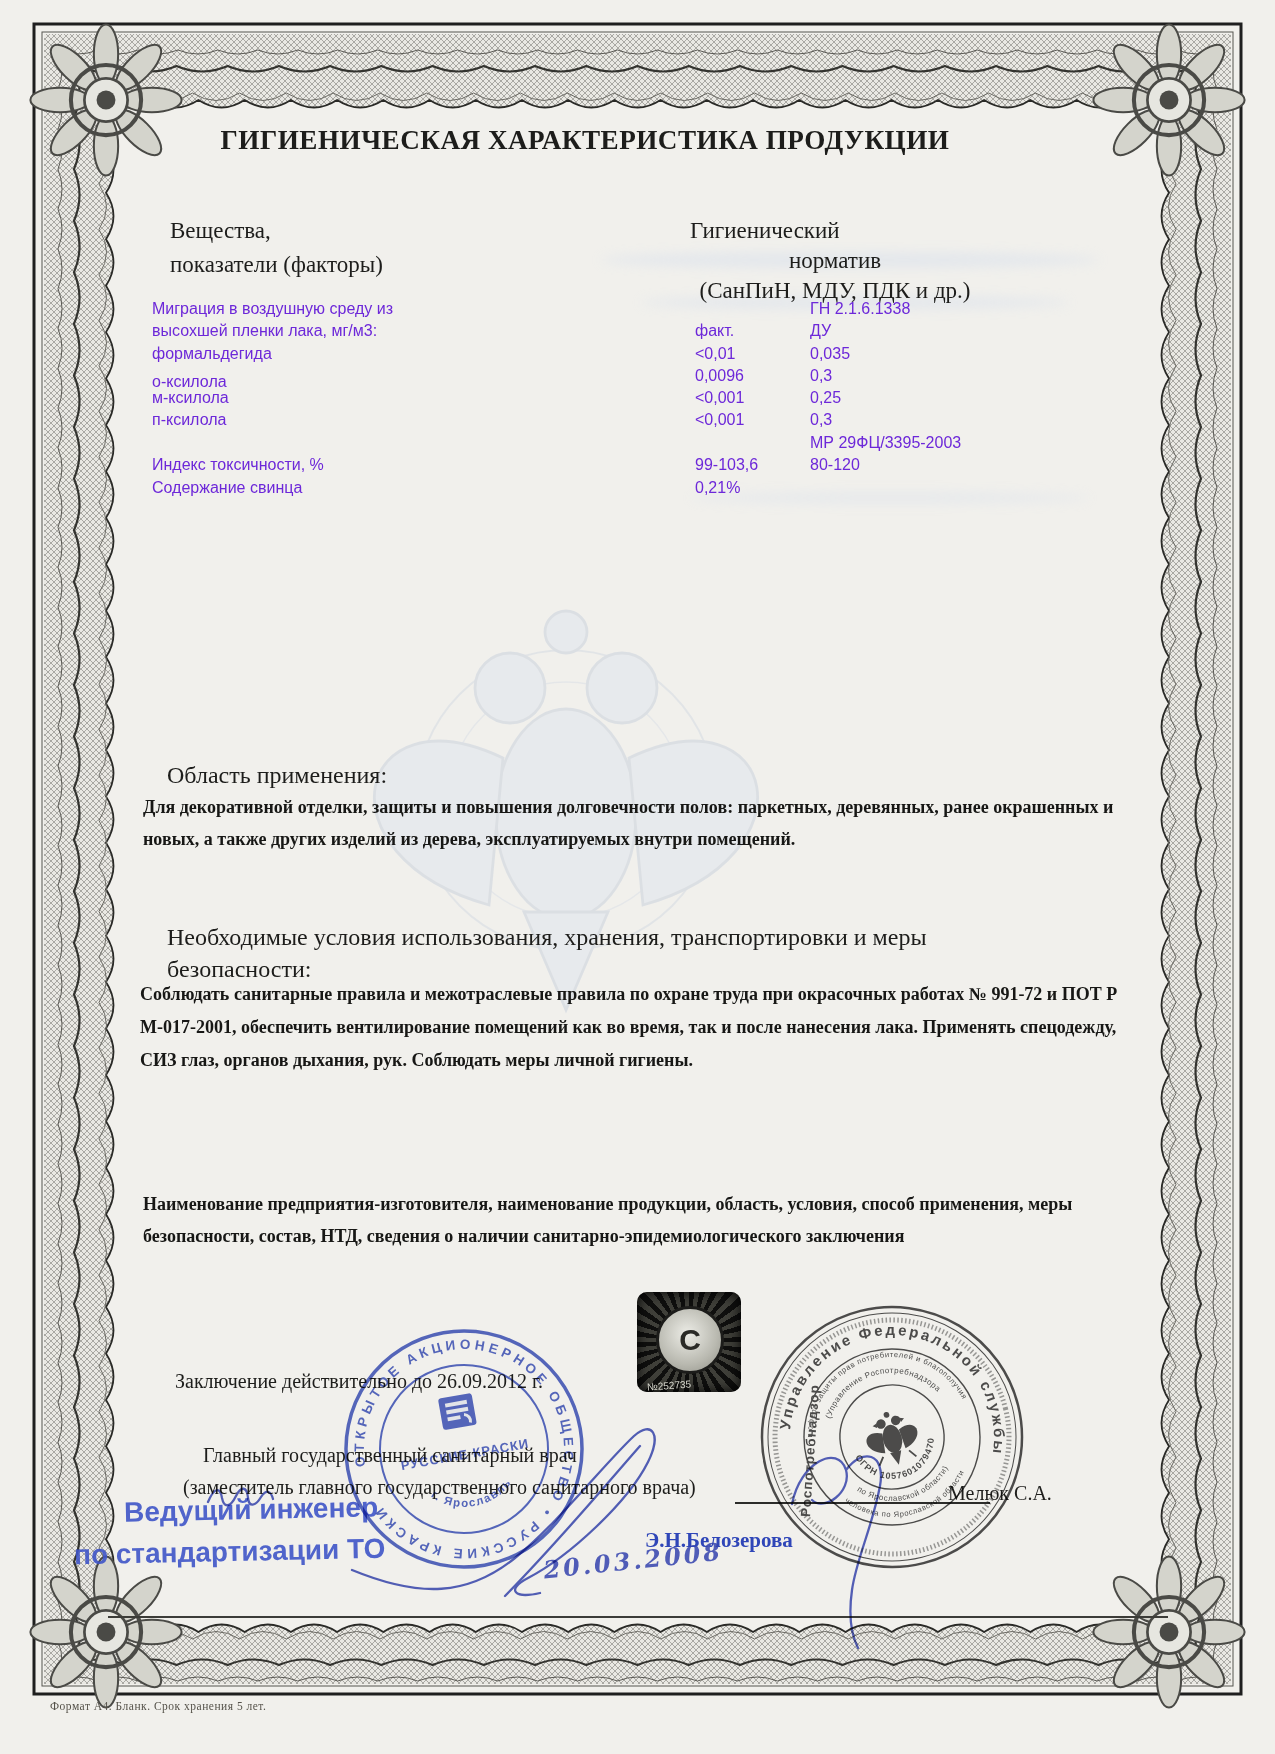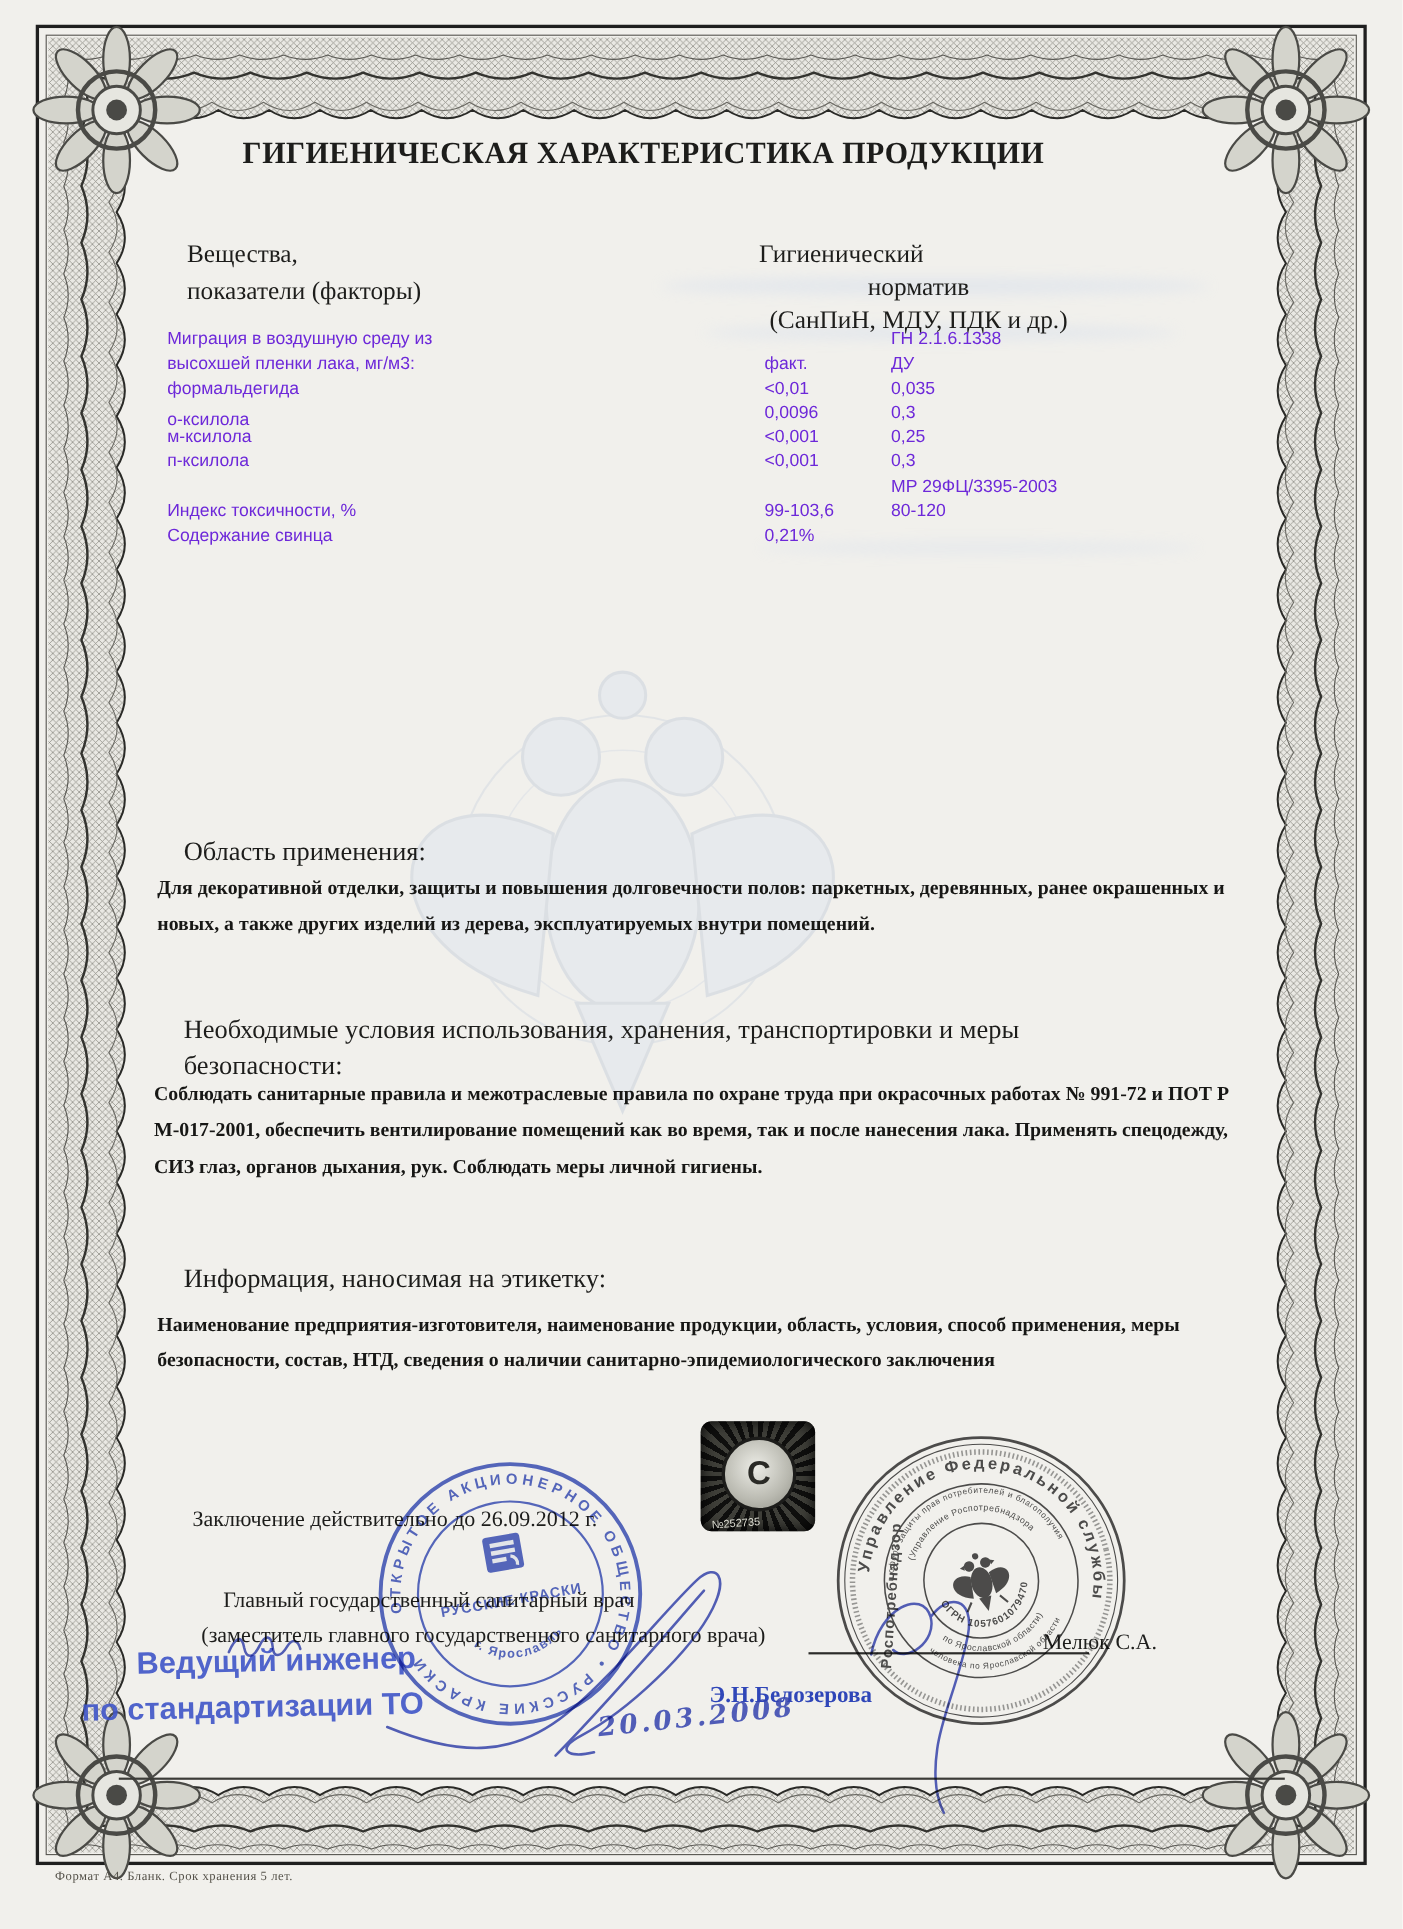--- a/index.html
+++ b/index.html
@@ -146,21 +146,20 @@
     <div class="abs cell" style="left:152px;top:479px;">Содержание свинца</div>
     <div class="abs cell" style="left:695px;top:479px;">0,21%</div>
 
     <div class="abs sec-head" style="left:167px;top:762px;">Область применения:</div>
     <div class="abs sec-body" style="left:143px;top:791px;">Для декоративной отделки, защиты и повышения долговечности полов: паркетных, деревянных, ранее окрашенных и новых, а также других изделий из дерева, эксплуатируемых внутри помещений.</div>
 
     <div class="abs sec-head" style="left:167px;top:924px;">Необходимые условия использования,  хранения,  транспортировки и меры</div>
     <div class="abs sec-head" style="left:167px;top:956px;">безопасности:</div>
     <div class="abs sec-body" style="left:140px;top:978px;line-height:33px;width:1005px;">Соблюдать санитарные правила и межотраслевые правила по охране труда при окрасочных работах № 991-72 и ПОТ Р М-017-2001, обеспечить вентилирование помещений как во время, так и после нанесения лака. Применять спецодежду, СИЗ глаз, органов дыхания, рук. Соблюдать меры личной гигиены.</div>
 
-    <div class="abs sec-head" style="left:167px;top:1150px;">Информация,  наносимая на этикетку:</div>
     <div class="abs sec-body" style="left:143px;top:1188px;">Наименование предприятия-изготовителя, наименование продукции, область, условия, способ применения, меры безопасности, состав, НТД, сведения о наличии санитарно-эпидемиологического заключения</div>
 
     <div class="abs validity" style="left:175px;top:1370px;">Заключение действительно до 26.09.2012 г.</div>
 
     <div class="abs officials" style="left:183px;top:1444px;margin-left:20px;">Главный государственный санитарный врач</div>
     <div class="abs officials" style="left:183px;top:1476px;">(заместитель главного государственного санитарного врача)</div>
 
     <div class="abs eng-stamp" style="left:124px;top:1494px;">Ведущий инженер</div>
     <div class="abs eng-stamp" style="left:74px;top:1536px;">по стандартизации ТО</div>
 

